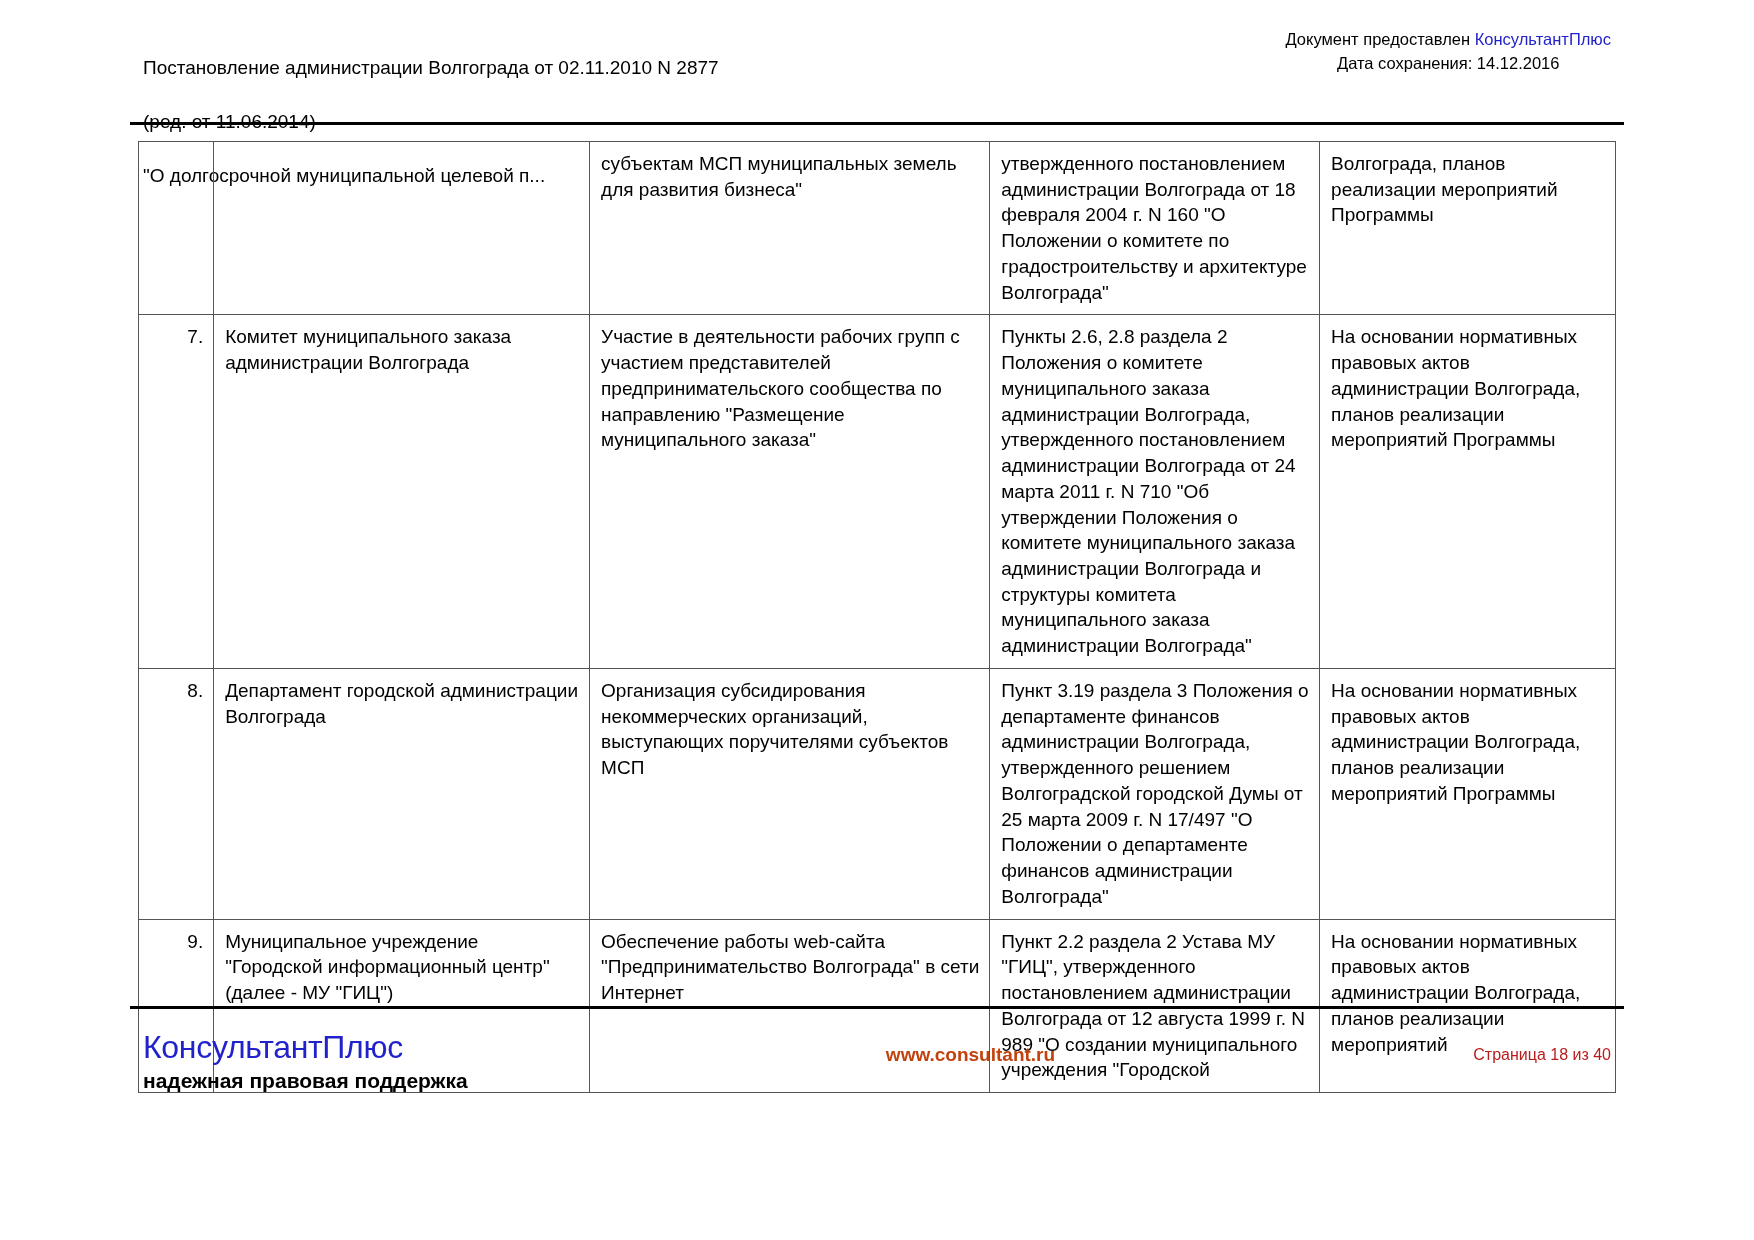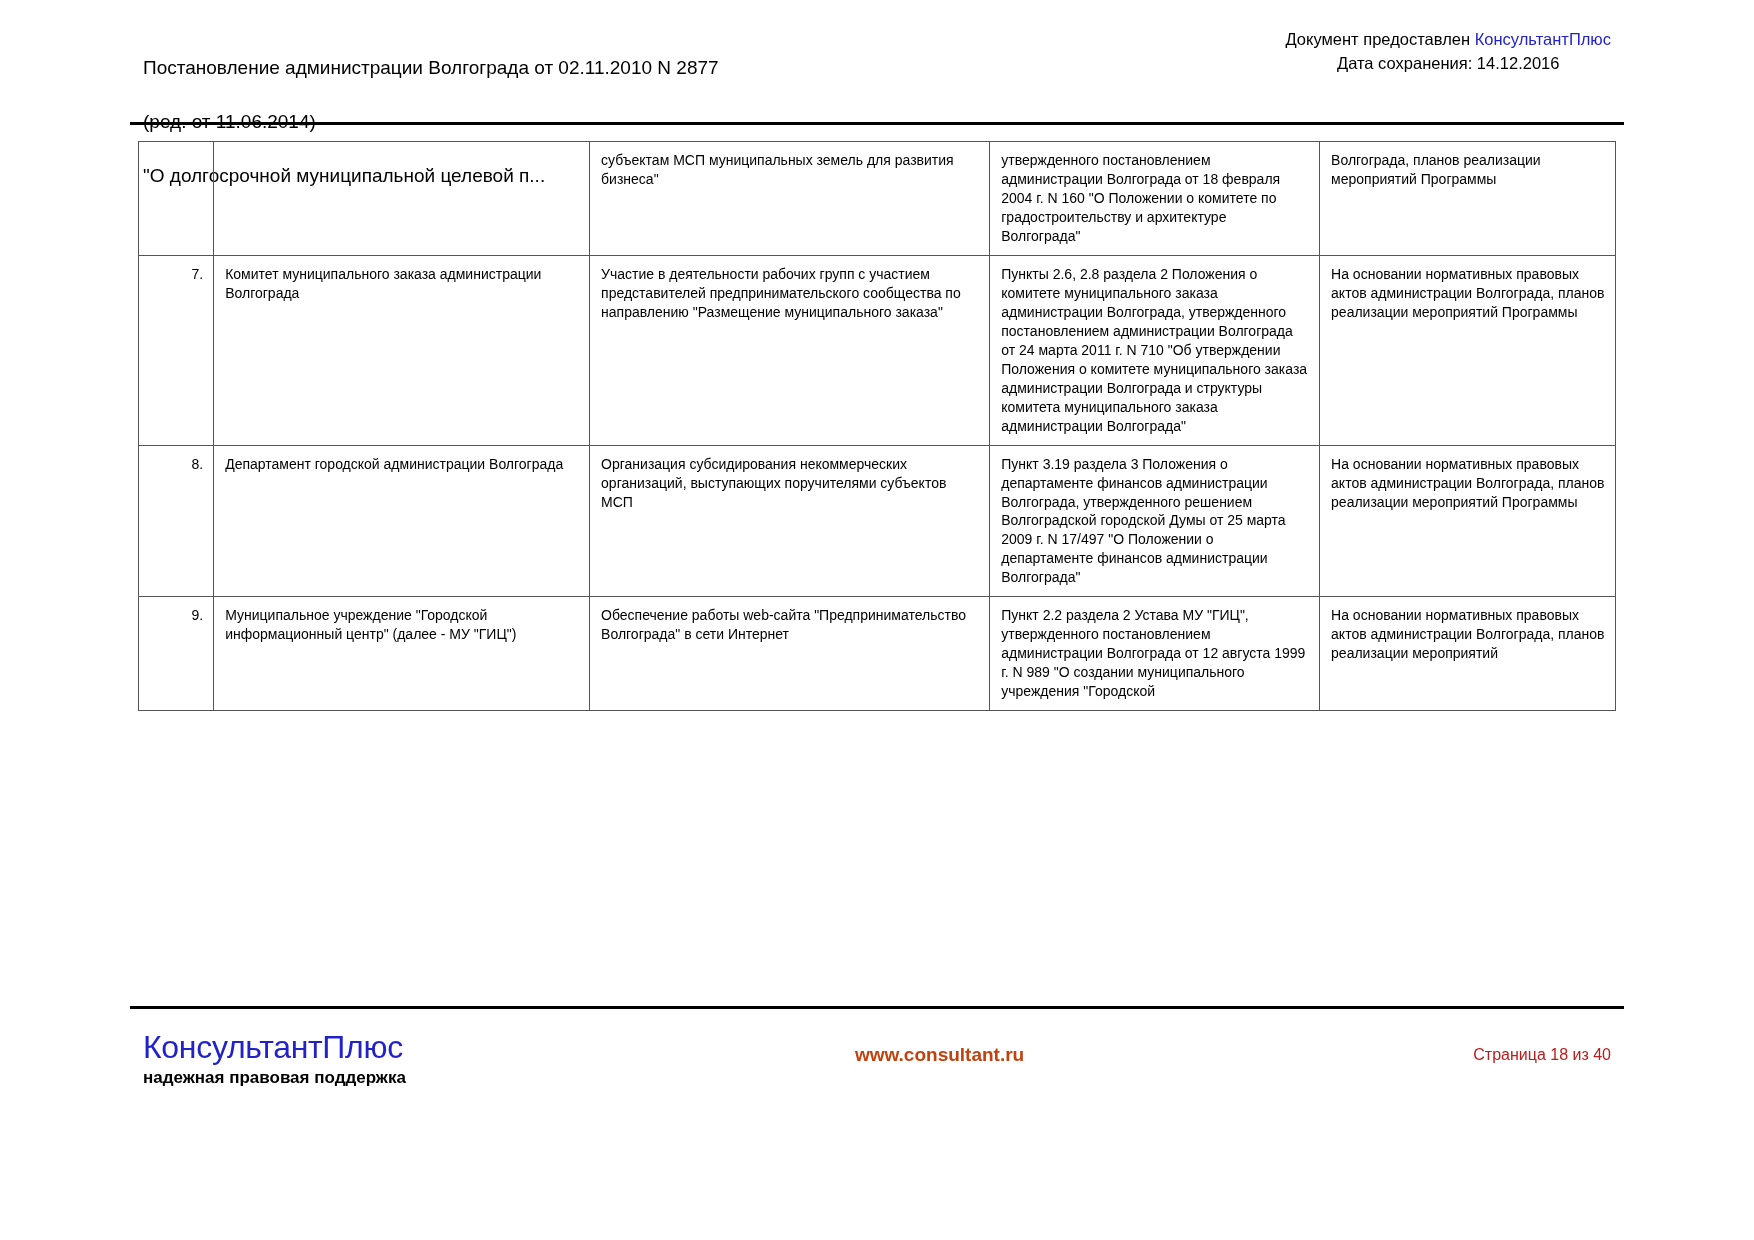--- a/index.html
+++ b/index.html
@@ -66,21 +66,21 @@
   }
   table.reg {
     border-collapse: collapse;
     width: 1478px;
     table-layout: fixed;
   }
   table.reg td {
     border: 1.6px solid #555;
     vertical-align: top;
     padding: 9px 10px 9px 11px;
-    font-size: 14px;
+    font-size: 19px;
     line-height: 1.355;
     color: #000;
   }
   col.c-num   { width: 62px; }
   col.c-org   { width: 310px; }
   col.c-act   { width: 330px; }
   col.c-basis { width: 272px; }
   col.c-note  { width: 244px; }
 
   td.num {
@@ -118,21 +118,21 @@
     flex-direction: column;
     line-height: 1.1;
   }
   .footer-brand-name {
     font-size: 32px;
     color: #2222cc;
     font-weight: 400;
     letter-spacing: -0.3px;
   }
   .footer-brand-tag {
-    font-size: 17px;
+    font-size: 21px;
     color: #000;
     font-weight: bold;
     margin-top: 4px;
   }
   .footer-url {
     font-size: 19px;
     color: #c2410c;
     font-weight: bold;
     margin-top: 14px;
   }

